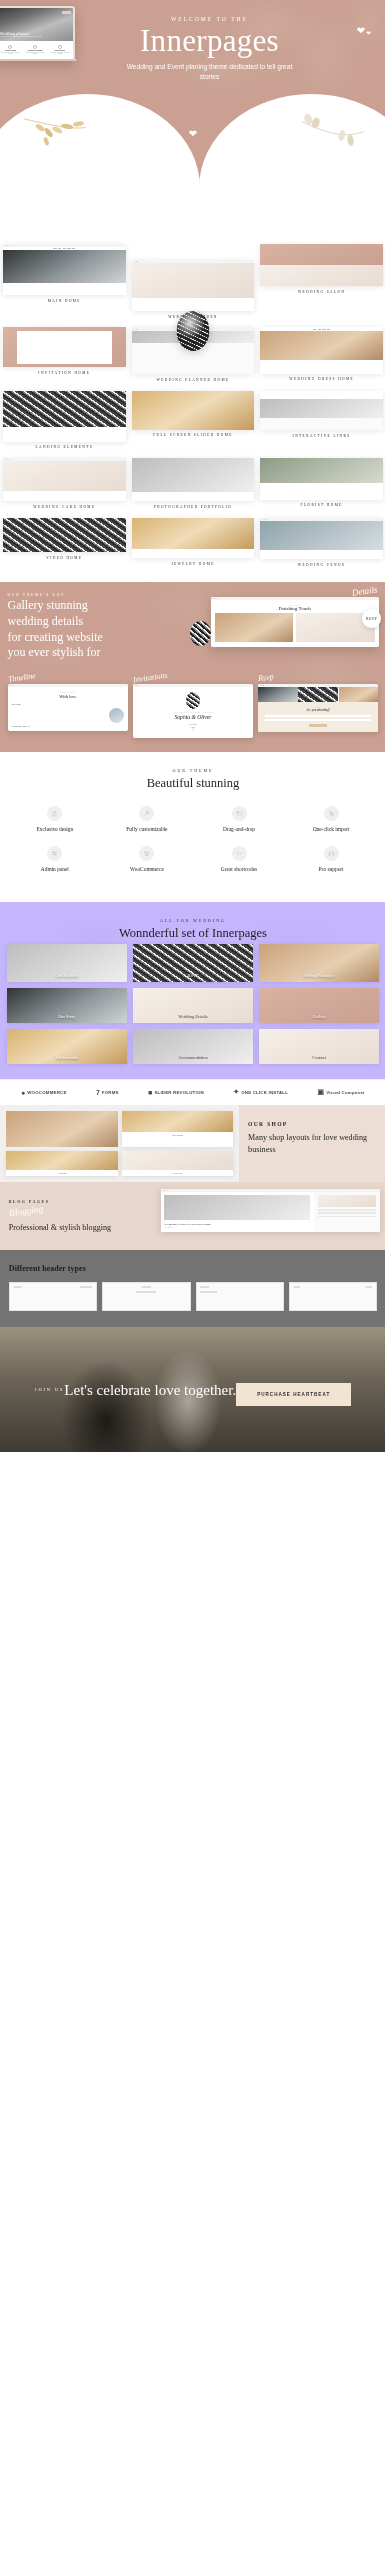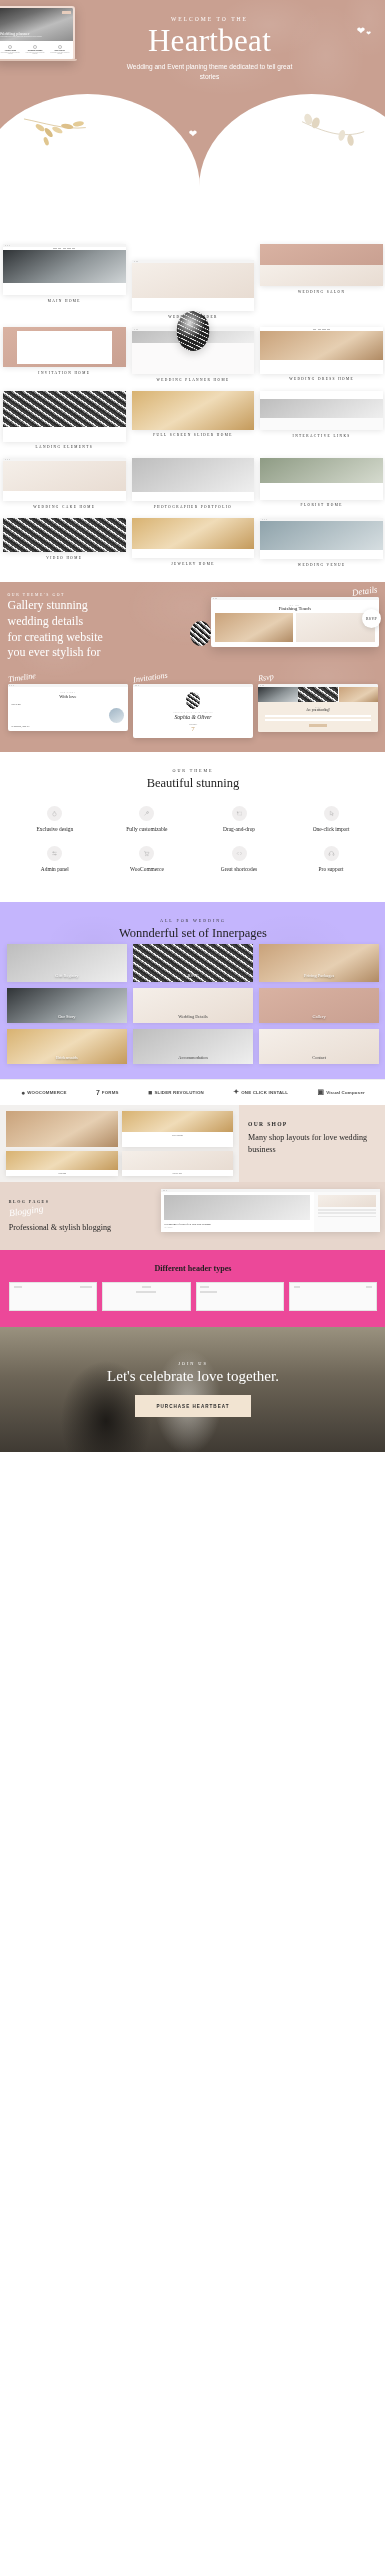--- a/index.html
+++ b/index.html
@@ -192,36 +192,36 @@
   .shop-right p { font-family:"Liberation Serif",serif; font-size:8.1px; line-height:1.45; margin-top:5px; color:#1f1f1f; }
 
   
   .blog { display:flex; background:#e7d6cc; position:relative; }
   .blog-left { width:40%; padding:16.3px 8.8px; }
   .blog-left h4 { font-family:"Liberation Serif",serif; font-size:4px; letter-spacing:1.5px; color:#3a3a3a; }
   .blog-left p { font-family:"Liberation Serif",serif; font-size:8.1px; line-height:1.4; margin-top:5px; color:#1f1f1f; }
   .blog-right { width:60%; padding:6.3px; }
 
   
-  .headers { background:#ec4899; padding:13.8px 8.8px 16.3px;text-align:center; }
+  .headers { background:#737373; padding:13.8px 8.8px 16.3px; }
   .headers h3 { font-family:"Liberation Serif",serif; font-size:8.1px; color:#1f1f1f; margin-bottom:8.8px; }
   .hdr-row { display:flex; gap:5px; }
   .hdr { flex:1; height:29px; border:0.6px solid #e3e3e3; background:#fafafa; position:relative; }
   .hdr i { position:absolute; background:#ddd; display:block; }
 
   
   .cta { position:relative; height:125px; overflow:hidden;
     background:linear-gradient(180deg,#8e8575 0%,#6b6356 45%,#4e4840 100%); }
   .cta-img { position:absolute; inset:0;
     background:
       radial-gradient(ellipse 75px 100px at 106px 94px, rgba(20,18,16,.85), transparent 60%),
       radial-gradient(ellipse 56px 88px at 188px 75px, rgba(230,228,222,.55), transparent 60%),
       linear-gradient(180deg,#9a927f 0%,#6d6557 40%,#3f3a33 100%);
   }
-  .cta-in { position:absolute; inset:0; display:flex; flex-direction:column; align-items:center; justify-content:center; text-align:center; }
+  .cta-in { position:absolute; inset:0; display:flex; flex-direction:row; align-items:center; justify-content:center; text-align:center; }
   .cta-k { font-family:"Liberation Serif",serif; color:#fff; font-size:4.4px; letter-spacing:1.9px; }
   .cta-h { font-family:"Liberation Serif",serif; color:#fff; font-size:15px; margin-top:1.3px; font-weight:400; }
   .cta-btn {
     margin-top:10px; background:#f2e4d2; border:0; color:#2b2b2b;
     font-size:4.6px; letter-spacing:1px; font-weight:bold;
     padding:8.8px 21px; cursor:pointer; font-family:"Liberation Sans",sans-serif;
   }
 </style>
 </head>
 <body>
@@ -256,21 +256,21 @@
             <b>Made with love</b>
             <span>Lorem ipsum dolor sit amet consectetur adipiscing</span>
           </div>
         </div>
       </div>
       <div class="laptop-base"></div>
     </div>
 
     <div class="hero-center">
       <div class="hero-kicker">WELCOME TO THE</div>
-      <div class="hero-title">Heartbeat</div>
+      <div class="hero-title">Innerpages</div>
       <div class="hero-sub">Wedding and Event planing theme dedicated to tell great stories</div>
     </div>
 
     <div class="hero-hearts">
       <span class="h1">❤</span><span class="h2">❤</span>
     </div>
 
     <div class="hero-curve"></div>
     <div class="hero-curve2"></div>
     <div class="hero-heart-mid">❤</div>

